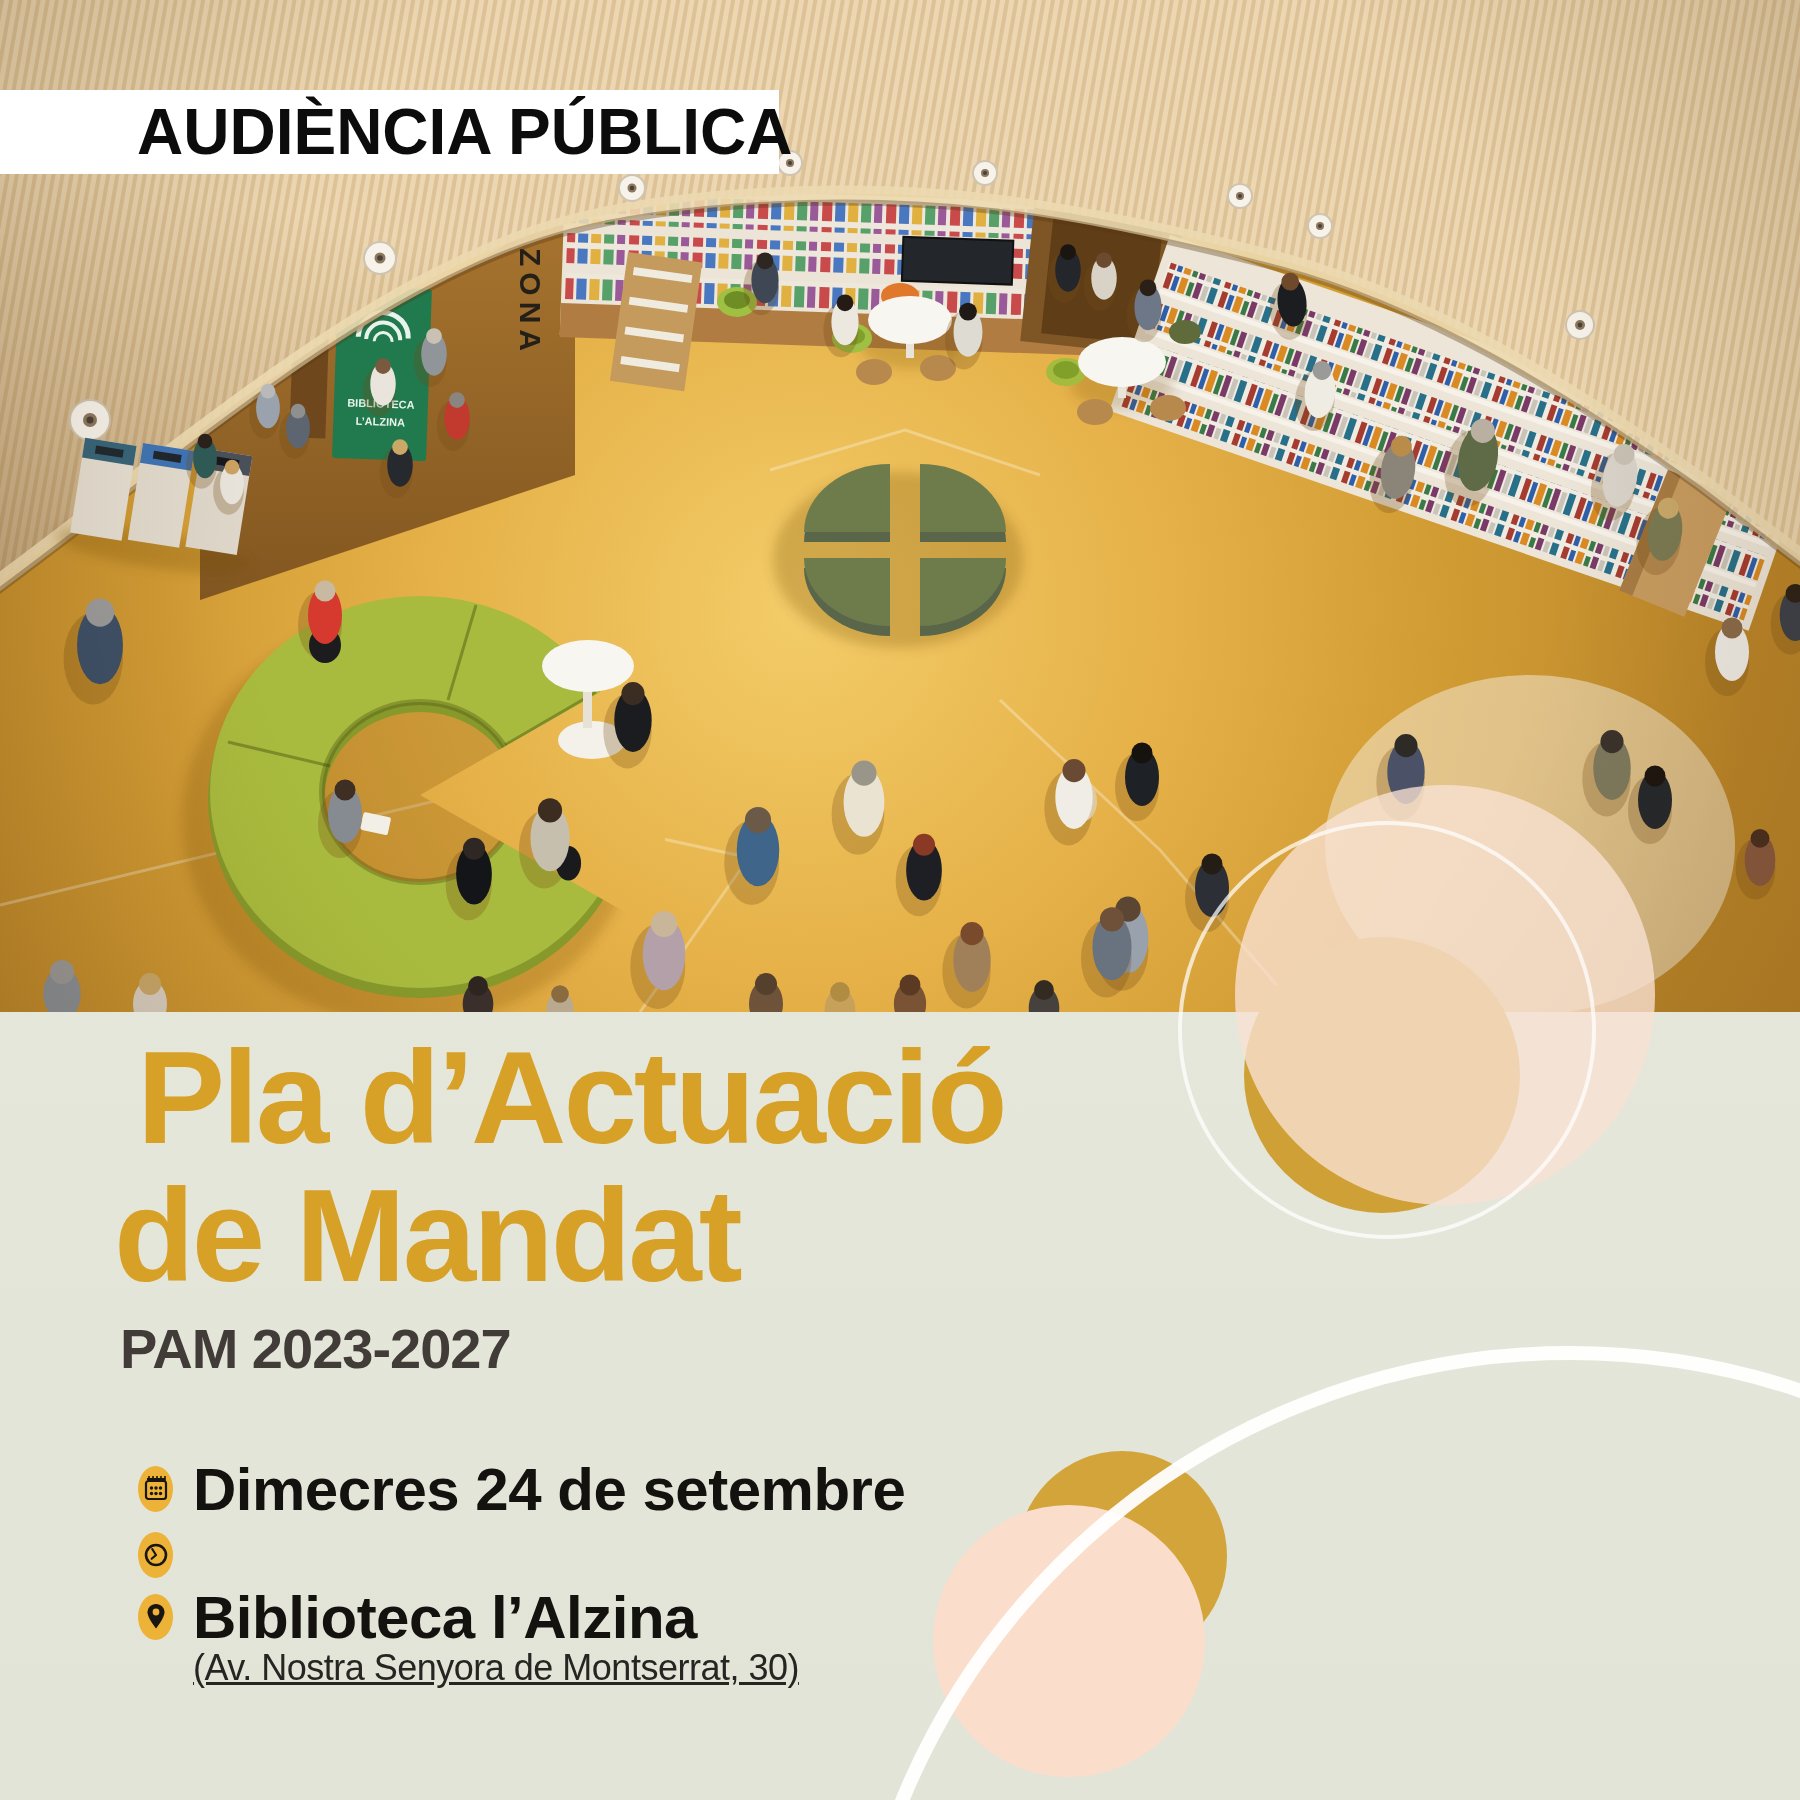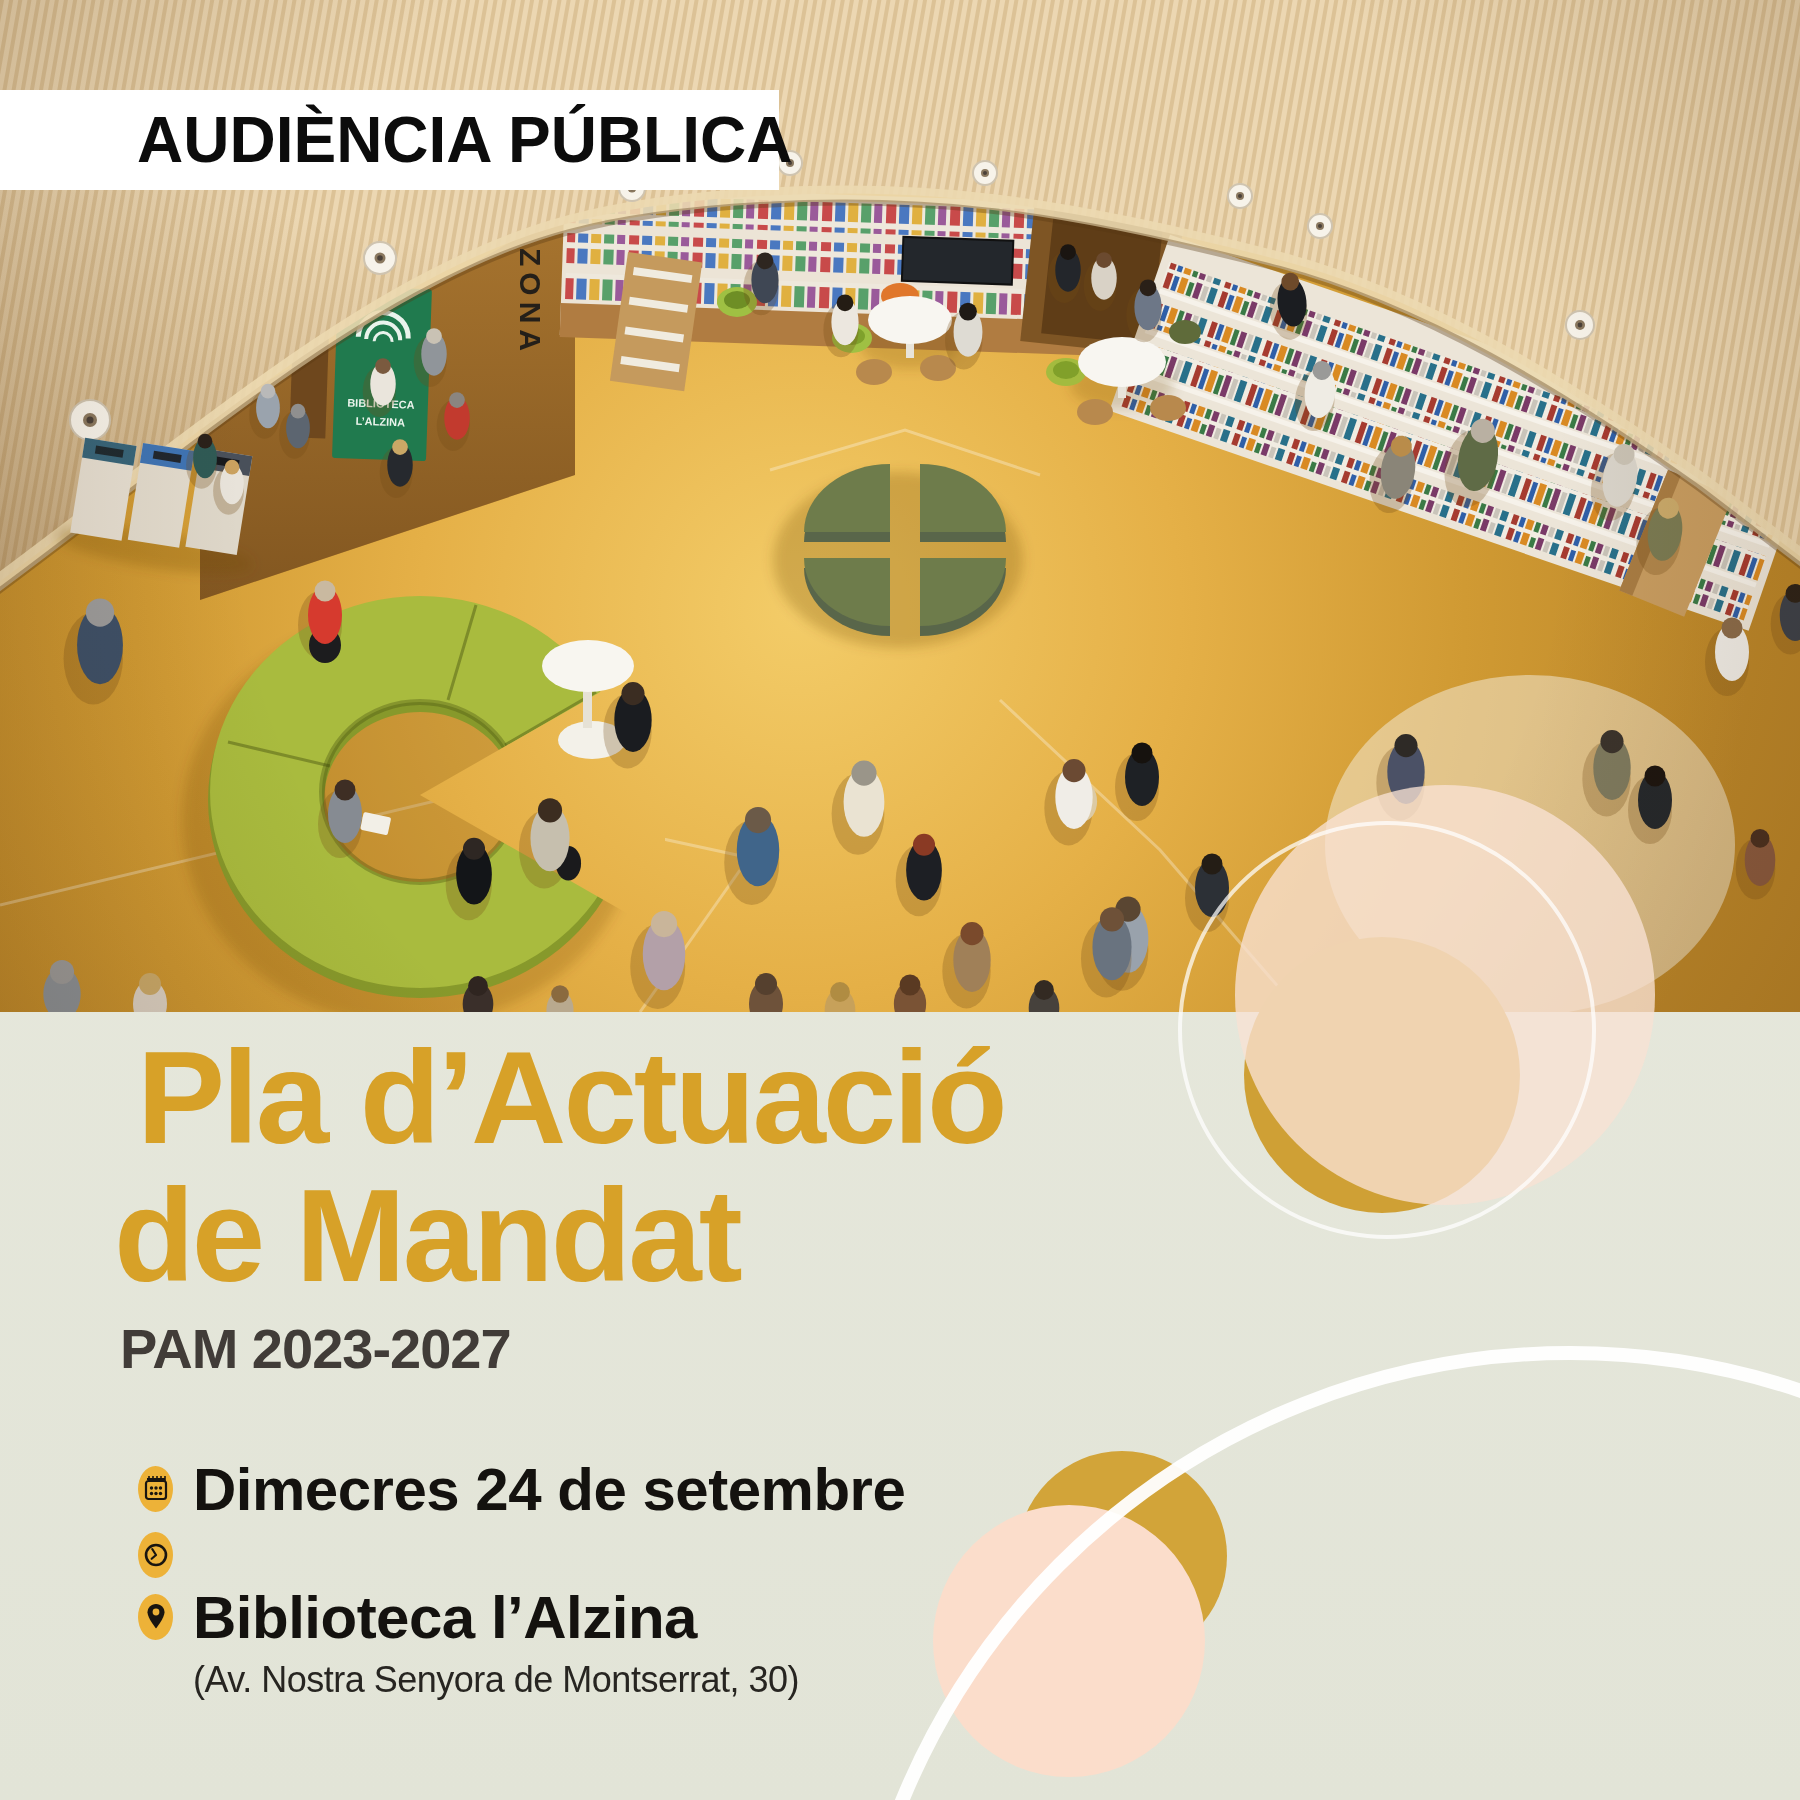--- a/index.html
+++ b/index.html
@@ -7,31 +7,31 @@
           background:linear-gradient(#e9eadf,#e2e4d7);
           font-family:"Liberation Sans","DejaVu Sans",sans-serif;}
   .photo{position:absolute;left:0;top:0;width:1800px;height:1012px;z-index:1;}
   .circle{position:absolute;border-radius:50%;}
   .c-gold-top{left:1244px;top:937px;width:276px;height:276px;background:#cfa035;z-index:2;}
   .c-pink-top{left:1235px;top:785px;width:420px;height:420px;background:rgba(248,225,211,.78);z-index:3;}
   .c-ring-thin{left:1178px;top:821px;width:410px;height:410px;border:4px solid rgba(255,255,255,.72);background:none;z-index:4;}
   .c-gold-bot{left:1017px;top:1451px;width:210px;height:210px;background:#d2a439;z-index:2;}
   .c-pink-bot{left:933px;top:1505px;width:272px;height:272px;background:#fbddcb;z-index:3;}
   .c-ring-big{left:841px;top:1346px;width:1430px;height:1430px;border:14px solid rgba(255,255,255,.95);background:none;z-index:5;}
-  .title-band{position:absolute;left:0;top:90px;width:779px;height:100px;background:#ffffff;z-index:8;
+  .title-band{position:absolute;left:0;top:90px;width:779px;height:84px;background:#ffffff;z-index:8;
               display:flex;align-items:center;}
   .title-band span{padding-left:137px;font-size:64px;font-weight:bold;letter-spacing:0;color:#0c0c0c;white-space:nowrap;}
   .t-line{position:absolute;left:114px;font-size:132px;font-weight:bold;color:#d7a128;letter-spacing:-3px;z-index:7;white-space:nowrap;line-height:1;}
   .t1{top:1032px;margin-left:23px;} .t2{top:1170px;}
   .pam{position:absolute;left:120px;top:1316px;font-size:56px;font-weight:bold;color:#413c38;letter-spacing:-1px;z-index:7;}
   .detail{position:absolute;left:138px;display:flex;gap:20px;z-index:7;align-items:flex-start;}
   .d1{top:1466px;} .d2{top:1532px;} .d3{top:1594px;}
   .bullet{width:35px;height:46px;background:#edb238;border-radius:50%;display:flex;align-items:center;justify-content:center;flex-shrink:0;}
   .d-text{font-size:60px;line-height:48px;font-weight:bold;color:#14120f;letter-spacing:-0.5px;}
-  .d-note{font-size:36px;line-height:44px;font-weight:normal;color:#272521;margin-top:16px;letter-spacing:-0.5px;}
+  .d-note{font-size:36px;line-height:44px;font-weight:normal;color:#272521;margin-top:4px;letter-spacing:-0.5px;text-decoration:underline;}
 </style>
 </head>
 <body>
 
 <div class="poster">
 
   <div class="photo">
   <svg width="1800" height="1012" viewBox="0 0 1800 1012" xmlns="http://www.w3.org/2000/svg">
     <defs>
       <radialGradient id="floorGrad" gradientUnits="userSpaceOnUse" cx="800" cy="610" r="950">

